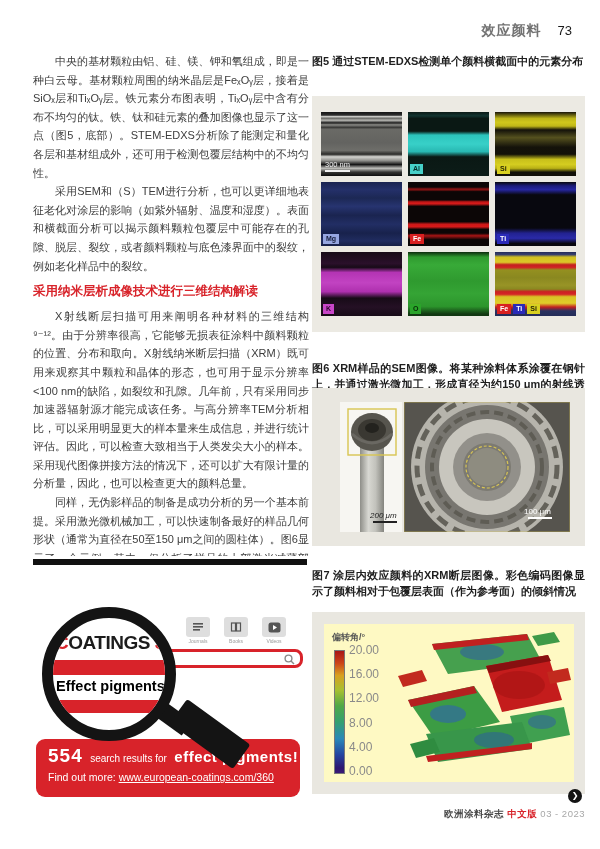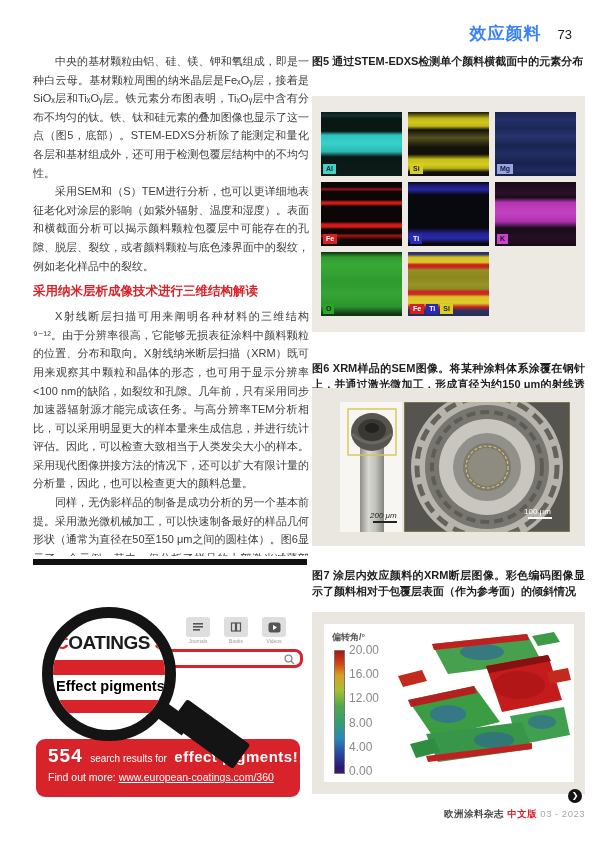--- a/index.html
+++ b/index.html
@@ -1,21 +1,21 @@
 <!DOCTYPE html>
 <html><head>
 <meta charset="utf-8">
 <style>
   html,body{margin:0;padding:0;background:#ffffff;}
   .page{position:relative;width:600px;height:849px;background:#ffffff;overflow:hidden;
         font-family:"Liberation Sans","DejaVu Sans",sans-serif;}
 
   
   .page-header{position:absolute;top:22px;right:28px;display:flex;gap:16px;align-items:baseline;}
-  .page-header .sec{color:#3b82f6;font-weight:bold;font-size:17px;letter-spacing:1px;}
+  .page-header .sec{color:#737373;font-weight:bold;font-size:14px;letter-spacing:1px;}
   .page-header .num{color:#1a1a1a;font-size:13px;}
 
   
   .left-col{position:absolute;left:33px;top:52px;width:276px;height:504px;overflow:hidden;
             color:#3c3c3c;font-size:11px;line-height:18.6px;text-align:justify;}
   .left-col p{margin:0;text-indent:2em;}
   .left-col h2{margin:8px 0 7px;color:#d8232a;font-size:12.5px;line-height:17px;font-weight:bold;text-indent:0;}
 
   .rule{position:absolute;left:33px;top:559px;width:274px;height:6px;background:#111;}
 
@@ -85,21 +85,21 @@
   .lab-fe{background:#d82020;color:#fff;}
   .lab-ti{background:#2a2ab8;color:#fff;}
   .lab-k{background:#c846c8;color:#2c062c;}
   .lab-o{background:#2aa42a;color:#062c06;}
 
   .fig6-panel{position:absolute;left:312px;top:388px;width:273px;height:158px;background:#e9e7e0;}
   .needle-img{position:absolute;left:28px;top:14px;font-style:italic;}
   .ring-img{position:absolute;left:92px;top:14px;}
 
   .fig7-panel{position:absolute;left:312px;top:612px;width:273px;height:182px;background:#e9e7e0;}
-  .fig7-inner{position:absolute;left:12px;top:12px;width:250px;height:158px;background:#ffffff;}
+  .fig7-inner{position:absolute;left:12px;top:12px;width:250px;height:158px;background:#fef9c3;}
   .cb-label{position:absolute;left:8px;top:7px;font-size:9px;font-weight:bold;color:#555;}
   .cbar{position:absolute;left:10px;top:26px;width:9px;height:122px;border:1px solid #777;
         background:linear-gradient(180deg,#a81616 0%,#cc4418 10%,#d8a020 20%,#a8c030 32%,#50a848 45%,#34a070 58%,#2a88b8 72%,#2444a0 85%,#2e1670 96%,#3a1a78 100%);}
   .cb-ticks{position:absolute;left:25px;top:22px;height:130px;display:flex;flex-direction:column;justify-content:space-between;}
   .cb-ticks span{font-size:12px;color:#8a8a8a;line-height:9px;}
   .flakes{position:absolute;left:58px;top:4px;}
 
   
   .next-icon{position:absolute;left:568px;top:789px;width:14px;height:14px;border-radius:50%;
              background:#141414;color:#fff;font-size:8px;line-height:14px;text-align:center;font-weight:bold;}
@@ -187,20 +187,23 @@
         <span class="res-term">effect pigments!</span>
       </div>
       <div class="res-line2">
         <span>Find out more: </span><span class="res-url">www.european-coatings.com/360</span>
       </div>
     </div>
   </div>
 
   <div class="fig-caption cap5">图5 通过STEM-EDXS检测单个颜料横截面中的元素分布</div>
   <div class="fig5-panel">
+    <div class="tile t-stem">
+      <span class="scale-stem">300 nm</span>
+    </div>
     <div class="tile t-al">
         <span class="elabel lab-al">Al</span>
       </div>
     <div class="tile t-si">
         <span class="elabel lab-si">Si</span>
       </div>
     <div class="tile t-mg">
         <span class="elabel lab-mg">Mg</span>
       </div>
     <div class="tile t-fe">

